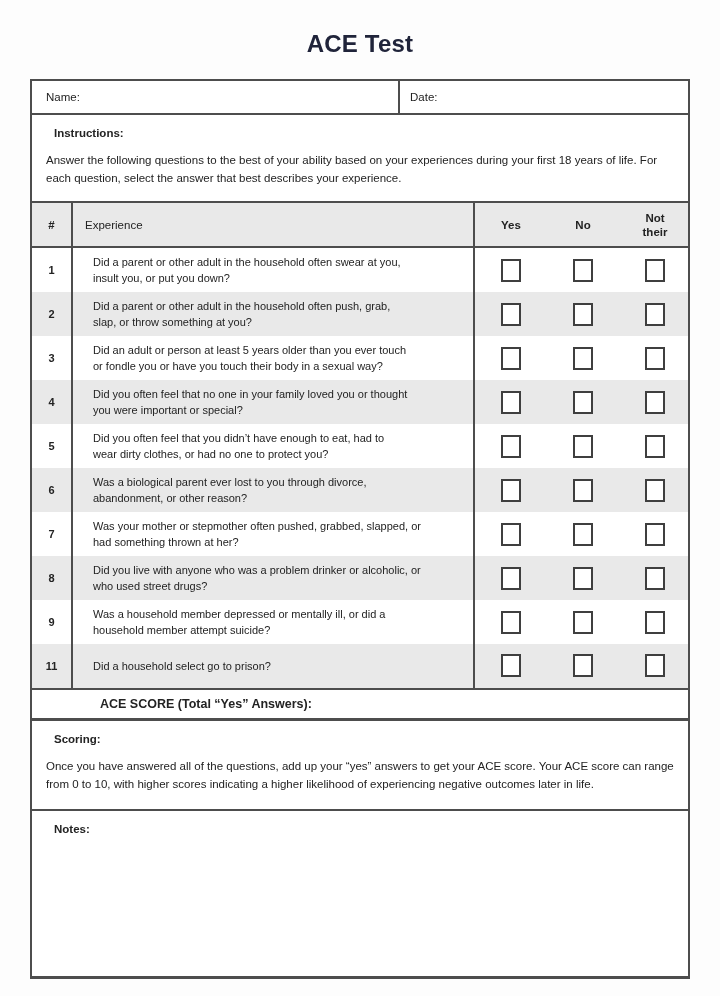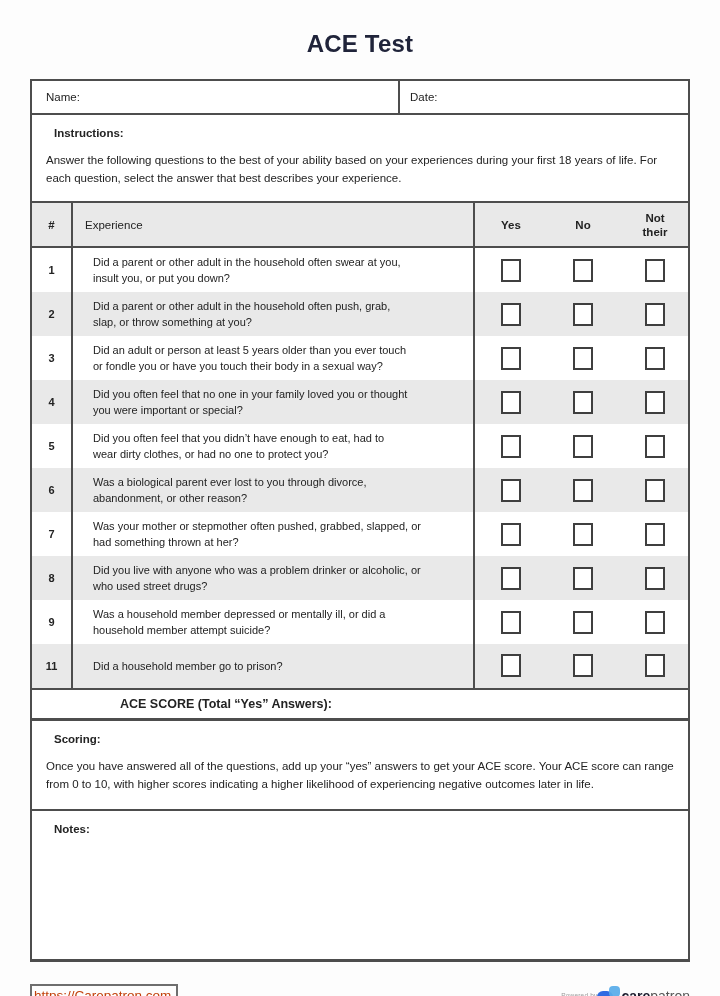--- a/index.html
+++ b/index.html
@@ -125,32 +125,32 @@
     background:#fff;
     border:2px solid #3f3f3f;
     display:inline-block;
   }
   
   .score-row{
     border-top:2px solid var(--border-dark);
     border-bottom:3px solid var(--border-dark);
     height:33px;
     display:flex;align-items:center;
-    padding-left:88px;
+    padding-left:68px;
     font-weight:bold;
     font-size:12.5px;
   }
   
   .scoring{
     border-bottom:2px solid var(--border-dark);
     padding:12px 14px 16px 14px;
   }
   
   .notes{
-    height:148px;
+    height:165px;
     padding:12px 14px;
   }
   
   .footer{
     width:660px;
     margin:22px auto 0 auto;
     display:flex;
     align-items:center;
     justify-content:space-between;
   }
@@ -359,21 +359,21 @@
           <div class="c-box">
             <span class="checkbox"></span>
           </div>
           <div class="c-box">
             <span class="checkbox"></span>
           </div>
         </div>
         <div class="q-row alt">
           <div class="c-num">11</div>
           <div class="c-exp">
-            <span>Did a household member go to prison?</span>
+            <span>Did a household select go to prison?</span>
           </div>
           <div class="c-box">
             <span class="checkbox"></span>
           </div>
           <div class="c-box">
             <span class="checkbox"></span>
           </div>
           <div class="c-box">
             <span class="checkbox"></span>
           </div>

